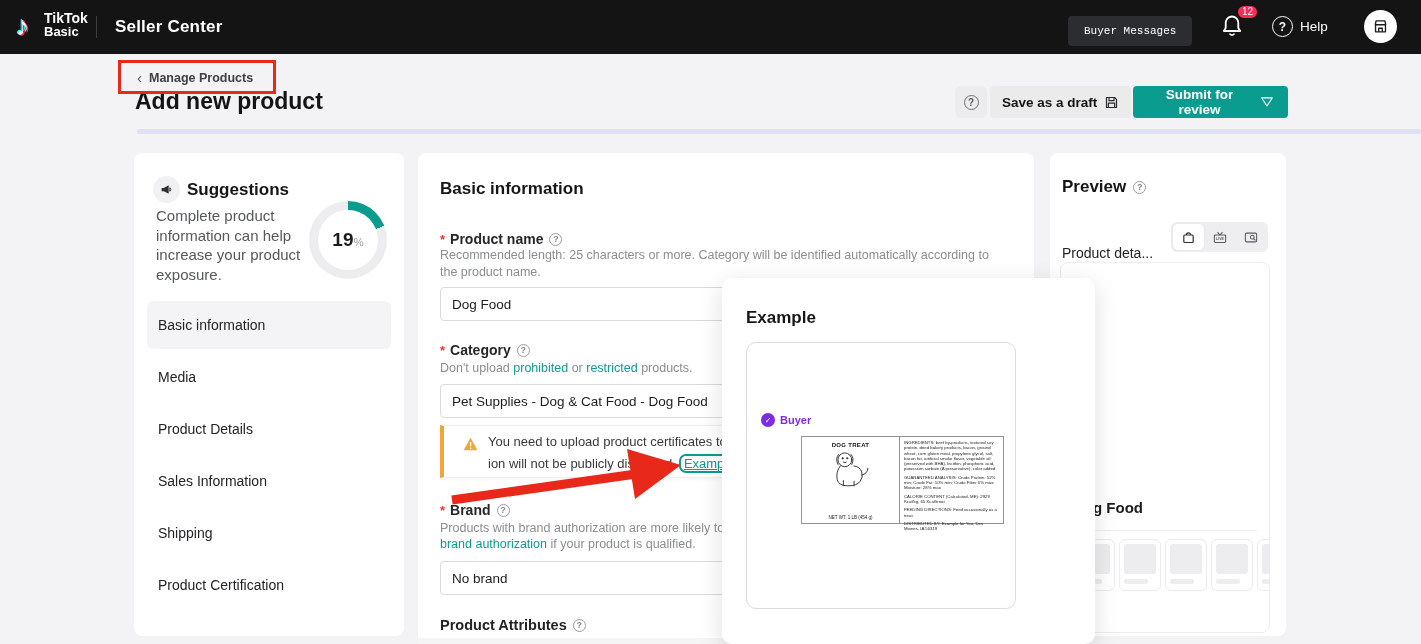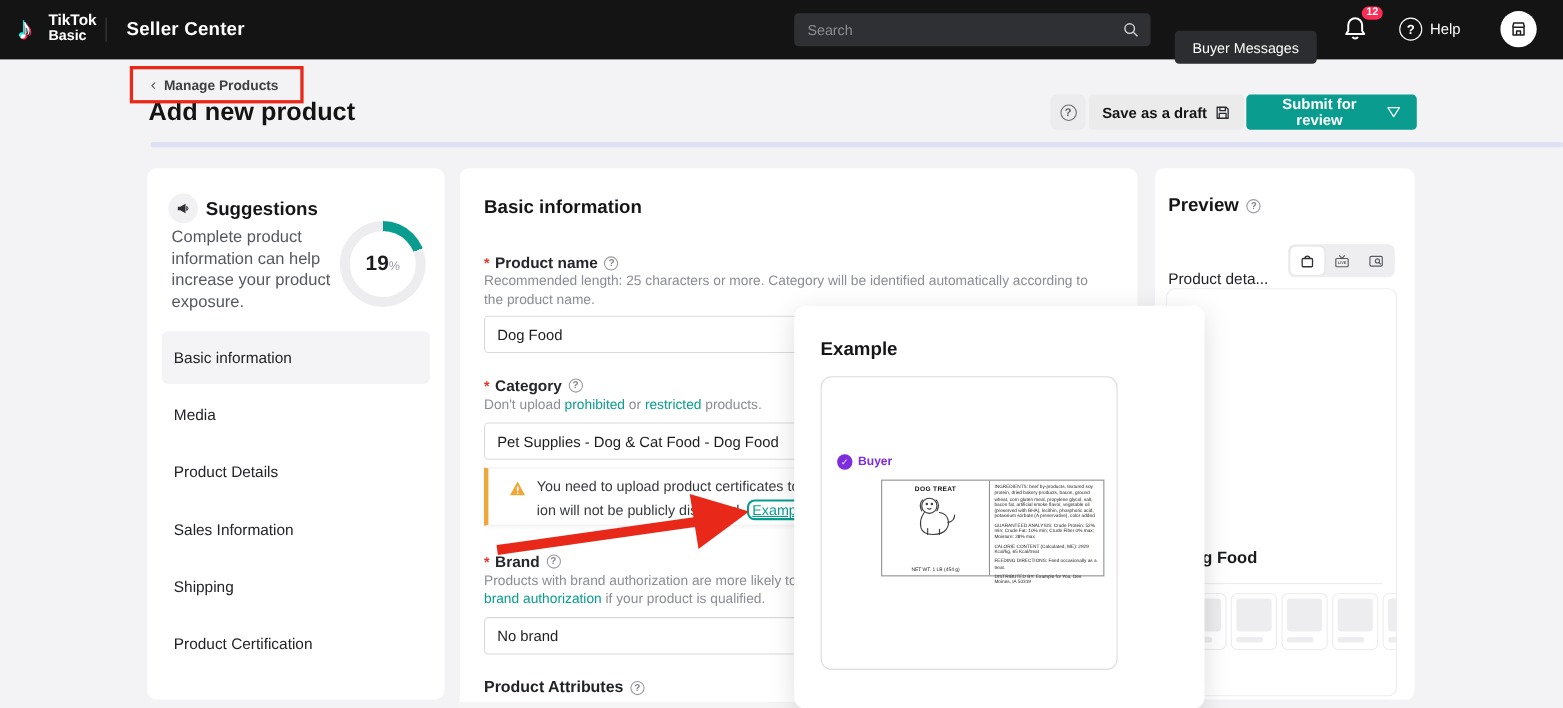--- a/index.html
+++ b/index.html
@@ -19,25 +19,25 @@
     text-shadow:-1.5px -1px 0 #25f4ee, 1.5px 1px 0 #fe2c55; }
   .logo-text { position:absolute; left:44px; top:11px; color:#fff; font-weight:bold; line-height:14px; font-size:14px; }
   .logo-text .shop { font-size:13px; font-weight:bold; }
   .nav-sep { position:absolute; left:96px; top:16px; width:1px; height:22px; background:#3c3c3e; }
   .seller-center { position:absolute; left:115px; top:17px; color:#fff; font-size:17px; font-weight:bold; letter-spacing:.2px; }
   .search-box { position:absolute; left:722px; top:12px; width:324px; height:30px; background:#2f3033; border-radius:4px; }
   .search-box input { width:100%; height:100%; background:transparent; border:none; outline:none; color:#ddd;
     font-size:13px; padding:0 34px 0 12px; font-family:inherit; }
   .search-box input::placeholder { color:#8a8d91; }
   .search-glyph { position:absolute; right:10px; top:7px; }
-  .buyer-btn { position:absolute; left:1068px; top:28px; height:30px; padding:0 16px; background:#2c2d30;
-    border:none; border-radius:4px; color:#fff; font-size:13px; font-family:Liberation Sans, sans-serif; cursor:pointer; }
+  .buyer-btn { position:absolute; left:1068px; top:16px; height:30px; padding:0 16px; background:#2c2d30;
+    border:none; border-radius:4px; color:#fff; font-size:11px; font-family:Liberation Mono, monospace; cursor:pointer; }
   .bell-wrap { position:absolute; left:1220px; top:13px; width:26px; height:28px; cursor:pointer; }
   .nav-badge { position:absolute; left:1236px; top:4px; min-width:21px; height:16px; padding:0 4px; background:var(--badge-red);
-    border:2px solid #141414; border-radius:9px; color:#fff; font-size:10px; font-weight:bold; line-height:12px; text-align:center; }
+    border:2px solid #141414; border-radius:9px; color:#fff; font-size:10px; font-weight:normal; line-height:12px; text-align:center; }
   .help-wrap { position:absolute; left:1272px; top:16px; display:flex; align-items:center; gap:7px; color:#fff; cursor:pointer; }
   .help-circ { width:21px; height:21px; border:1.6px solid #fff; border-radius:50%; font-size:12px; font-weight:bold;
     display:flex; align-items:center; justify-content:center; }
   .help-label { font-size:13.5px; }
   .avatar { position:absolute; left:1364px; top:10px; width:33px; height:33px; background:#fff; border-radius:50%;
     display:flex; align-items:center; justify-content:center; cursor:pointer; }
 
   
   .annot-box { position:absolute; left:118px; top:60px; width:158px; height:34px; border:3px solid var(--annotation-red); z-index:45; }
   .breadcrumb { position:absolute; left:137px; top:71px; font-size:12.5px; font-weight:bold; color:#3f4043;
@@ -138,29 +138,20 @@
 
 <div class="navbar">
   <div class="logo-note">♪</div>
   <div class="logo-text">
     <div>TikTok</div>
     <div class="shop">Basic</div>
   </div>
   <div class="nav-sep"></div>
   <div class="seller-center">Seller Center</div>
 
-  <div class="search-box">
-    <input type="text" placeholder="Search" style="">
-    <span class="search-glyph">
-      <svg width="16" height="16" viewBox="0 0 24 24" fill="none" stroke="#cfd0d3" stroke-width="2">
-        <circle cx="10.5" cy="10.5" r="6.5"></circle>
-          <line x1="15.5" y1="15.5" x2="21" y2="21"></line>
-      </svg>
-    </span>
-  </div>
 
   <button class="buyer-btn">Buyer Messages</button>
 
   <div class="bell-wrap">
     <svg width="24" height="26" viewBox="0 0 24 26" fill="none" stroke="#fff" stroke-width="1.8" stroke-linejoin="round">
       <path d="M12 3.5a6.3 6.3 0 0 0-6.3 6.3v5.2L3.8 18h16.4l-1.9-3v-5.2A6.3 6.3 0 0 0 12 3.5z"></path>
       <path d="M9.6 20.5a2.6 2.6 0 0 0 4.8 0"></path>
     </svg>
   </div>
   <div class="nav-badge">12</div>

